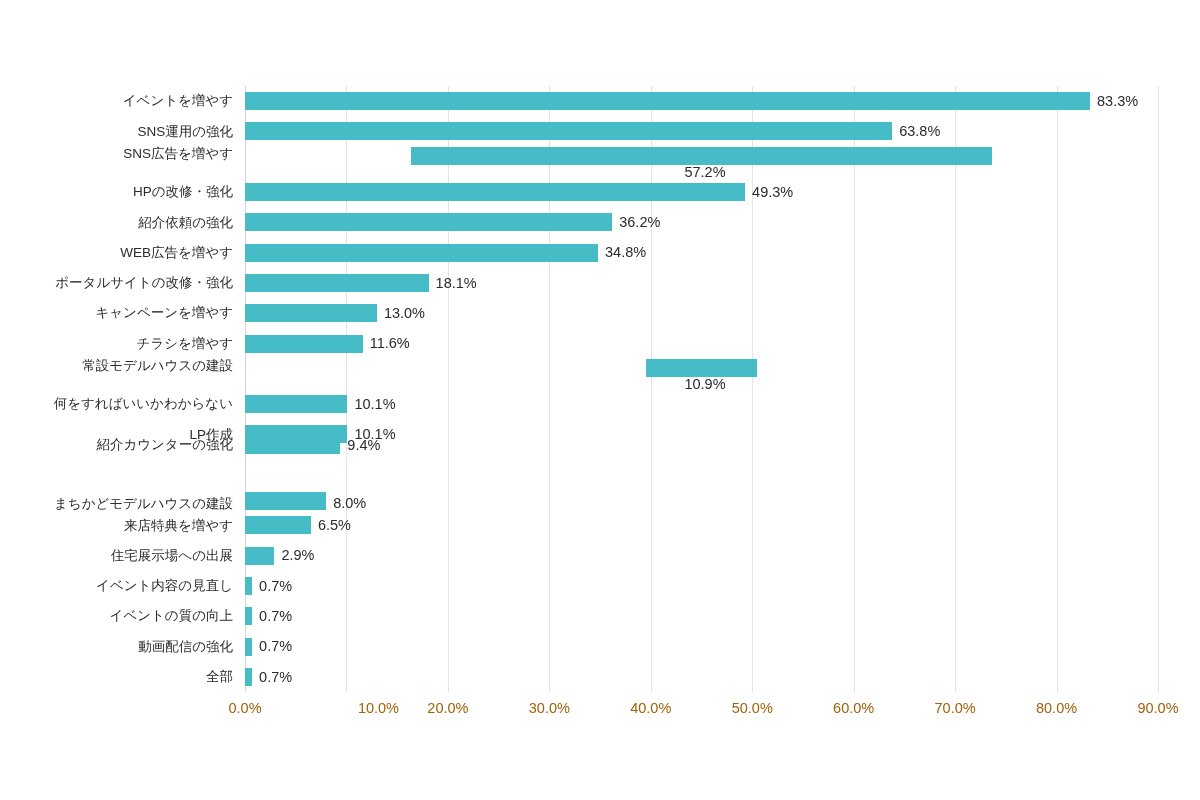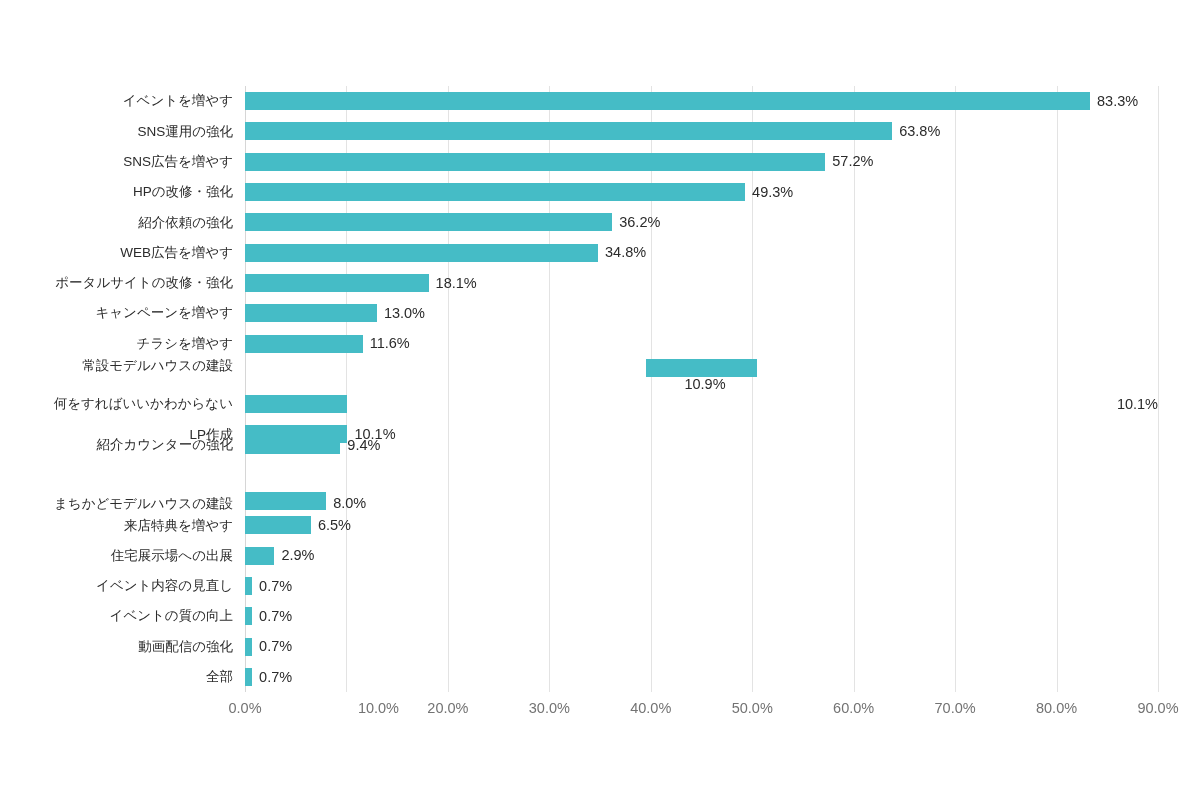--- a/index.html
+++ b/index.html
@@ -78,21 +78,21 @@
     left: 245px;
     top: 700px;
     width: 913px;
     height: 26px;
   }
   .xtick {
     position: absolute;
     top: 0;
     transform: translateX(-50%);
     font-size: 14.5px;
-    color: #737373;
+    color: #a16207;
     white-space: nowrap;
   }
 </style>
 </head>
 <body>
 
 <div id="chart-root">
 
   <div id="plot-area">
     <div id="gridlines">
@@ -111,21 +111,21 @@
         <div class="bar-row" style="top: 0px; height: 30.3px;">
           <div class="cat-label">イベントを増やす</div>
           <div class="bar" style="width: 845.032px; background: rgb(69, 188, 198);"></div>
           <div class="bar-value">83.3%</div>
         </div>
         <div class="bar-row" style="top: 30.3px; height: 30.3px;">
           <div class="cat-label">SNS運用の強化</div>
           <div class="bar" style="width: 647.216px; background: rgb(69, 188, 198);"></div>
           <div class="bar-value">63.8%</div>
         </div>
-        <div class="bar-row" style="top: 60.6px; height: 30.3px;">
+        <div class="bar-row" style="top: 60.6px; height: 30.3px; flex-direction: column;">
           <div class="cat-label">SNS広告を増やす</div>
           <div class="bar" style="width: 580.262px; background: rgb(69, 188, 198);"></div>
           <div class="bar-value">57.2%</div>
         </div>
         <div class="bar-row" style="top: 90.9px; height: 30.3px;">
           <div class="cat-label">HPの改修・強化</div>
           <div class="bar" style="width: 500.121px; background: rgb(69, 188, 198);"></div>
           <div class="bar-value">49.3%</div>
         </div>
         <div class="bar-row" style="top: 121.2px; height: 30.3px;">
@@ -151,21 +151,21 @@
         <div class="bar-row" style="top: 242.4px; height: 30.3px;">
           <div class="cat-label">チラシを増やす</div>
           <div class="bar" style="width: 117.676px; background: rgb(69, 188, 198);"></div>
           <div class="bar-value">11.6%</div>
         </div>
         <div class="bar-row" style="top: 272.7px; height: 30.3px; flex-direction: column;">
           <div class="cat-label">常設モデルハウスの建設</div>
           <div class="bar" style="width: 110.574px; background: rgb(69, 188, 198);"></div>
           <div class="bar-value">10.9%</div>
         </div>
-        <div class="bar-row" style="top: 303px; height: 30.3px; justify-content: space-between;">
+        <div class="bar-row" style="top: 303px; height: 30.3px;">
           <div class="cat-label">何をすればいいかわからない</div>
           <div class="bar" style="width: 102.459px; background: rgb(69, 188, 198);"></div>
           <div class="bar-value">10.1%</div>
         </div>
         <div class="bar-row" style="top: 333.3px; height: 30.3px;">
           <div class="cat-label">LP作成</div>
           <div class="bar" style="width: 102.459px; background: rgb(69, 188, 198);"></div>
           <div class="bar-value">10.1%</div>
         </div>
         <div class="bar-row" style="top: 344px; height: 30.3px;">

